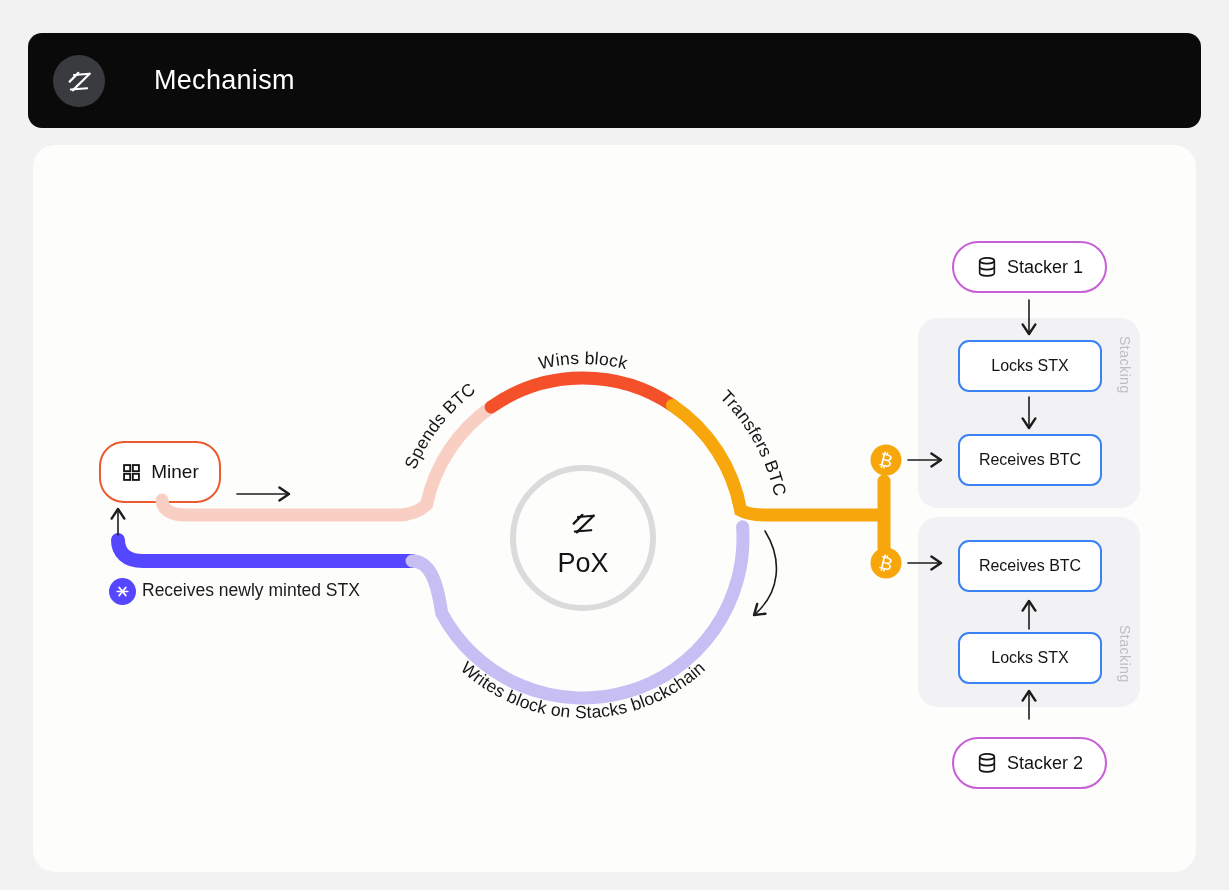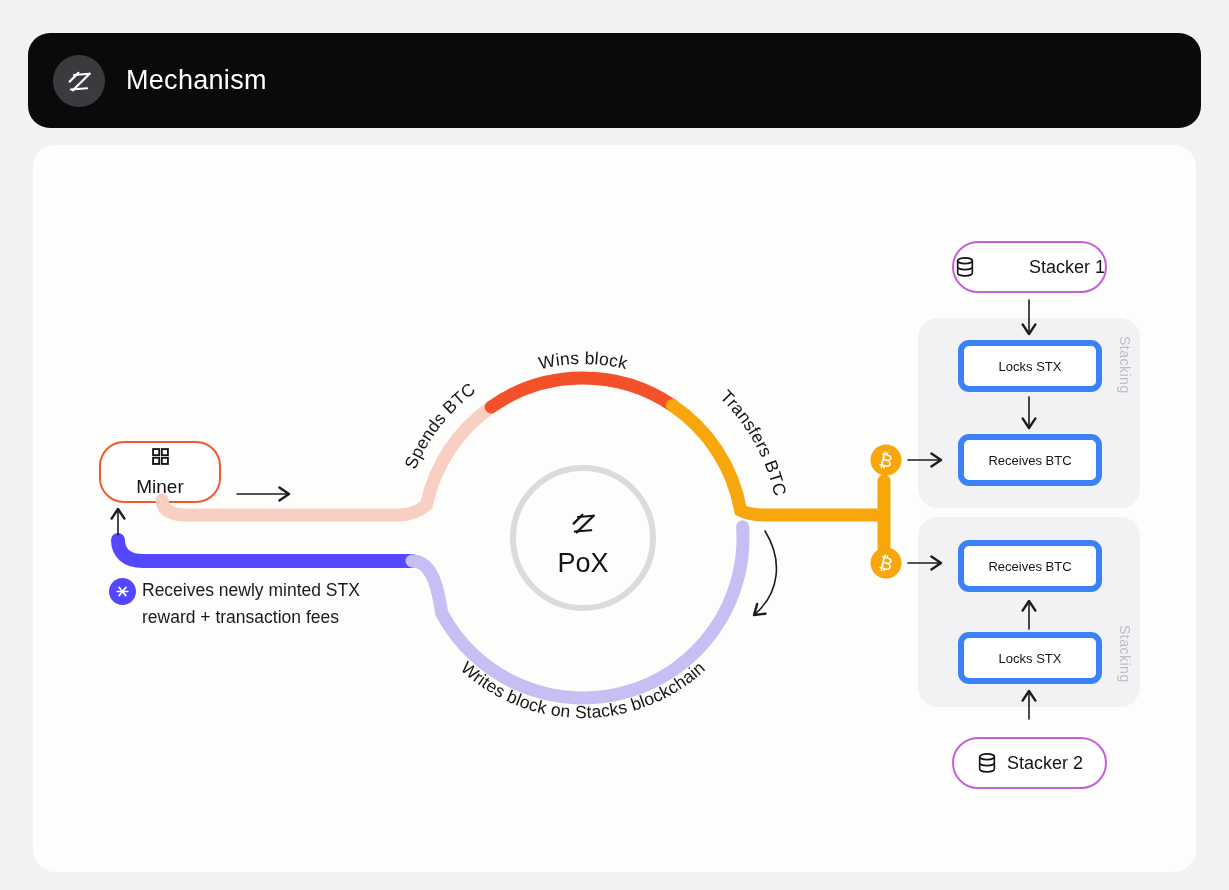--- a/index.html
+++ b/index.html
@@ -4,55 +4,55 @@
 <style>
   html,body{margin:0;padding:0;}
   body{
     width:1229px;height:890px;position:relative;overflow:hidden;
     background:#F2F2F2;
     font-family:"Liberation Sans",sans-serif;
     color:#141414;
   }
   .header{
     position:absolute;left:28px;top:33px;width:1173px;height:95px;
-    background:#0A0A0A;border-radius:22px;
-    display:flex;align-items:center;
+    background:#0A0A0A;border-radius:14px;
+    display:flex;align-items:center;gap:28px;
   }
   .logo-circle{
     width:52px;height:52px;border-radius:50%;background:#3A3B3E;
     margin-left:25px;display:flex;align-items:center;justify-content:center;
   }
   .header-title{color:#FFFFFF;font-size:27px;font-weight:500;margin-left:21px;letter-spacing:.3px;}
   .card{
     position:absolute;left:33px;top:145px;width:1163px;height:727px;
     background:#FDFDFC;border-radius:22px;
   }
   .flow-svg{position:absolute;left:0;top:0;z-index:5;pointer-events:none;}
   
   .pill{
     position:absolute;background:#fff;display:flex;align-items:center;justify-content:center;
     gap:9px;box-sizing:border-box;z-index:3;
   }
-  .miner-pill{left:66px;top:296px;width:122px;height:62px;border:2px solid var(--miner-border);border-radius:25px;flex-direction:column;}
+  .miner-pill{left:66px;top:296px;width:122px;height:62px;border:2px solid var(--miner-border);border-radius:25px;}
   .stacker-pill{width:155px;height:52px;border:2px solid var(--stacker-border);border-radius:26px;}
-  .stacker-1{left:919px;top:96px;justify-content:space-between;}
+  .stacker-1{left:919px;top:96px;}
   .stacker-2{left:919px;top:592px;}
   .pill-label{font-size:18px;color:#141414;}
   .miner-pill .pill-label{font-size:19px;}
   
   .panel{
     position:absolute;width:222px;height:190px;background:#F2F1F3;border-radius:20px;z-index:1;
   }
   .panel-1{left:885px;top:173px;}
   .panel-2{left:885px;top:372px;}
   .node-box{
     position:absolute;left:40px;width:144px;height:52px;background:#fff;
-    border:6px solid #3b82f6;border-radius:11px;box-sizing:border-box;
+    border:2px solid #3b82f6;border-radius:11px;box-sizing:border-box;
     display:flex;align-items:center;justify-content:center;
-    font-size:13px;color:#141414;
+    font-size:16px;color:#141414;
   }
   .stacking-label{
     position:absolute;right:7px;writing-mode:vertical-rl;
     font-size:14px;color:#BEBDC2;letter-spacing:.5px;
   }
   .panel-1 .stacking-label{top:18px;}
   .panel-2 .stacking-label{top:108px;}
   
   .reward-note{position:absolute;left:76px;top:432px;display:flex;gap:6px;z-index:3;}
   .stx-circle{
@@ -123,21 +123,20 @@
       <svg width="17" height="17" viewBox="0 0 24 24">
         <g stroke="#fff" stroke-width="2.3" stroke-linecap="round">
           <line x1="4.5" y1="12" x2="19.5" y2="12"></line>
           <line x1="7.2" y1="6.2" x2="16.8" y2="17.8"></line>
           <line x1="7.2" y1="17.8" x2="16.8" y2="6.2"></line>
         </g>
       </svg>
     </div>
     <div class="reward-text">
       <div>Receives newly minted STX</div>
-      <div>reward + transaction fees</div>
     </div>
   </div>
 
   <svg class="flow-svg" width="1163" height="727" viewBox="0 0 1163 727">
     <defs>
       <marker id="ah" markerWidth="12" markerHeight="12" refX="7.5" refY="5" orient="auto">
         <path d="M1.5,1 L7.5,5 L1.5,9" fill="none" stroke="#1C1C1C" stroke-width="1.5" stroke-linecap="round" stroke-linejoin="round"></path>
       </marker>
       <path id="tp-spends" d="M376.1,343.1 A181,181 0 0 1 459.5,236.2" fill="none"></path>
       <path id="tp-wins" d="M496.2,227.5 A174,174 0 0 1 603.8,227.5" fill="none"></path>

